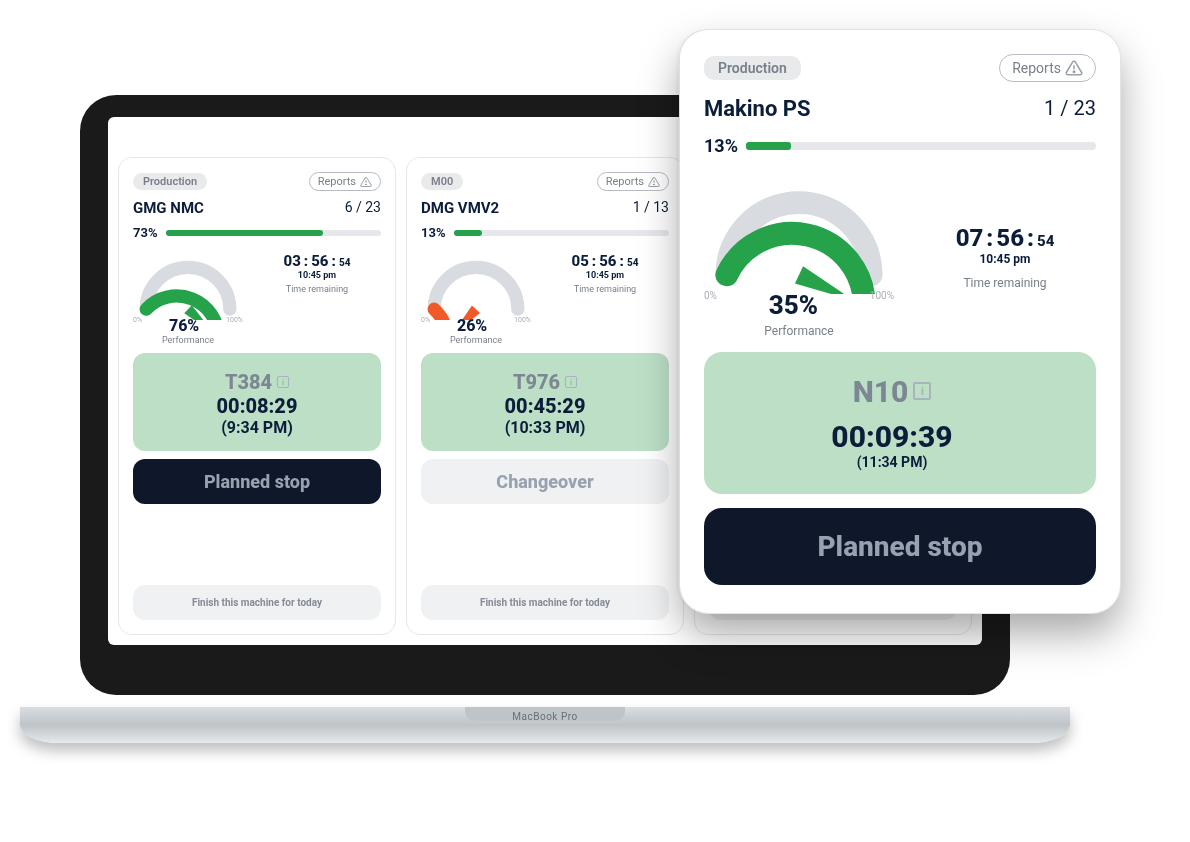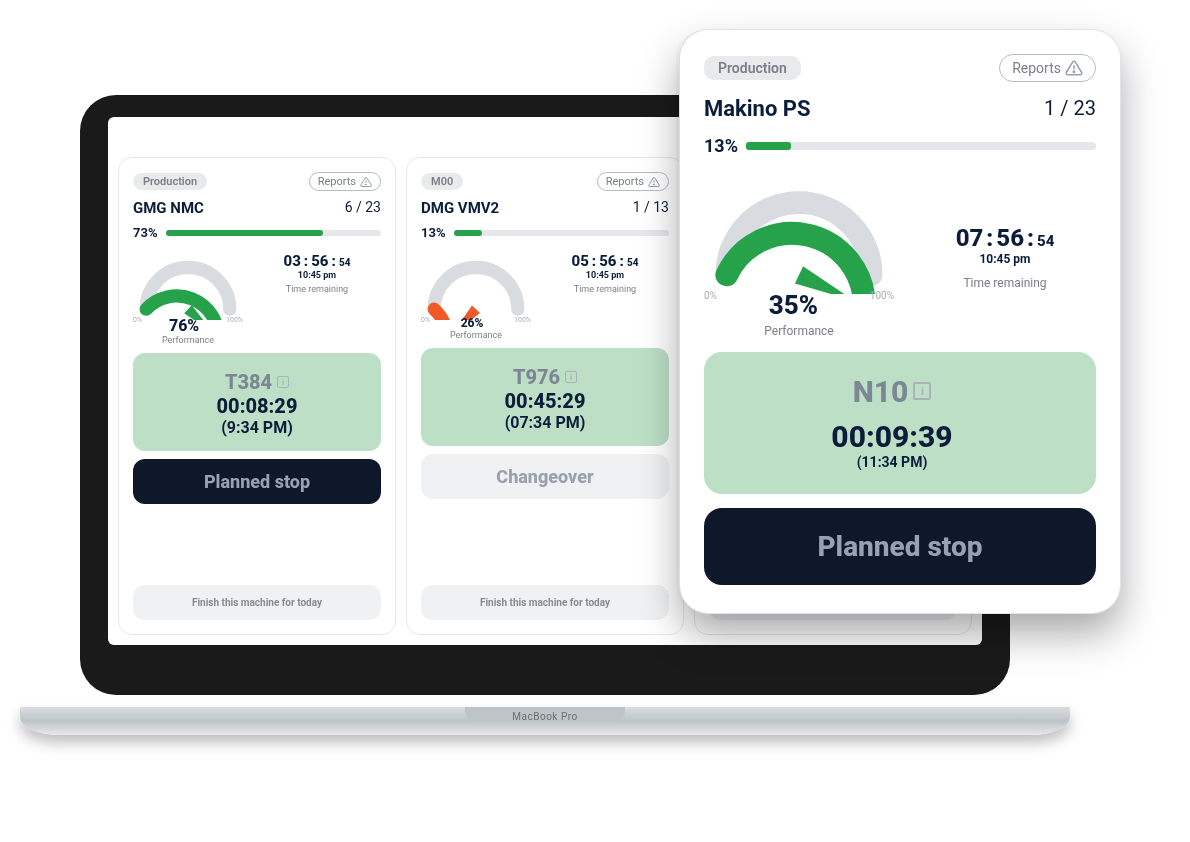--- a/index.html
+++ b/index.html
@@ -32,22 +32,22 @@
     width: 100%; height: 100%;
     background: #fff;
     border-radius: 6px;
     padding: 40px 10px 10px 10px;
     display: flex;
     gap: 10px;
     overflow: hidden;
   }
   .laptop-base {
     position: absolute;
-    left: -40px; right: -40px; bottom: 60px;
-    height: 28px;
+    left: -40px; right: -40px; bottom: 52px;
+    height: 36px;
     background: linear-gradient(#d9dde1 0%, #bfc4c8 50%, #e6e9eb 100%);
     border-radius: 0 0 40px 40px / 0 0 18px 18px;
     box-shadow: 0 8px 14px rgba(0,0,0,0.25);
   }
   .laptop-notch {
     position: absolute;
     top: 0; left: 50%;
     transform: translateX(-50%);
     width: 160px; height: 14px;
     background: #bfc4c8;
@@ -252,38 +252,38 @@
     </div>
     <div class="gauge-block">
       <div class="gauge-wrap" style="width:110px">
         <svg width="110" height="68.2" viewBox="0 0 110 68.2">
     <path d="M 13.200000000000003 57.20000000000001 A 41.8 41.8 0 0 1 96.8 57.2" stroke="#d8dbdf" stroke-width="13.2" fill="none" stroke-linecap="round"></path>
     <path d="M 13.200000000000003 57.20000000000001 A 41.8 41.8 0 0 1 26.385930972180812 87.670888626215" stroke="#f05a28" stroke-width="13.2" fill="none" stroke-linecap="round"></path>
     <path d="M 50.990672549182236 53.43499091739221 L 30.678041326353693 83.10025533228274 L 59.009327450817764 60.96500908260779 Z" fill="#f05a28"></path>
   </svg>
         <div class="gauge-labels">
                 <span>0%</span>
-                <span class="gauge-val" style="font-size:12px">26%</span>
+                <span class="gauge-val" style="font-size:16px">26%</span>
                 <span>100%</span>
               </div>
         <div class="perf-label">Performance</div>
       </div>
       <div class="time-block" style="flex:1">
         <div class="time-big"><span>05</span> : <span>56</span> : <span class="small">54</span></div>
         <div class="time-sub">10:45 pm</div>
         <div class="time-cap">Time remaining</div>
       </div>
     </div>
     <div class="panel-green">
       <div class="code-row" style="font-size:20px">
               <span>T976</span>
               <span class="info-icon">i</span>
             </div>
       <div class="timer" style="font-size:20px">00:45:29</div>
-      <div class="timer-sub">(07:34 PM)</div>
+      <div class="timer-sub">(10:33 PM)</div>
     </div>
     <div class="panel-action grey" style="font-size:18px">Changeover</div>
     <div class="finish-btn">Finish this machine for today</div>
   </div>
         <div class="card-sm">
     <div class="card-head">
       <span class="pill">Production</span>
       <span class="reports">
         <span>Reports</span>
         <span>

